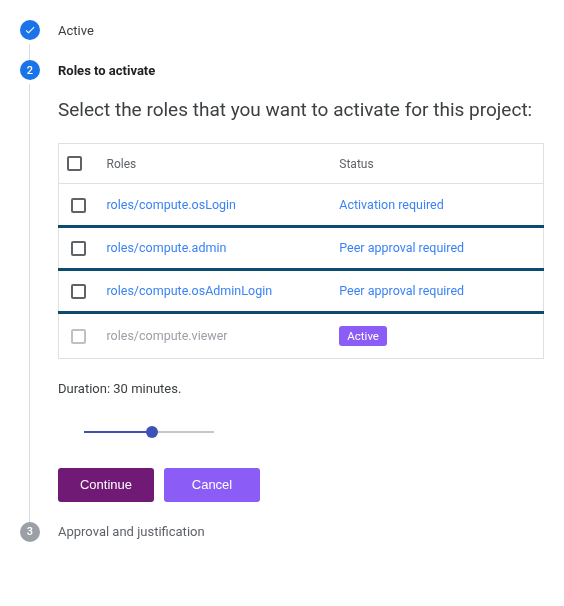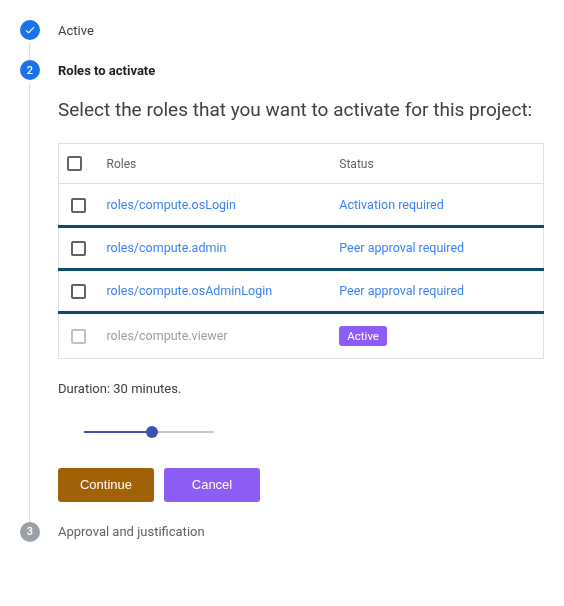--- a/index.html
+++ b/index.html
@@ -186,21 +186,21 @@
       border: none;
       font-size: 13px;
       font-weight: 500;
       padding: 0 20px;
       height: 34px;
       border-radius: 3px;
       cursor: pointer;
       min-width: 96px;
     }
     .btn-primary {
-      background: #a16207;
+      background: #701a75;
       color: #fff;
     }
     .btn-secondary {
       background: #8b5cf6;
       color: #fff;
     }
     .check-svg {
       width: 12px;
       height: 12px;
     }

